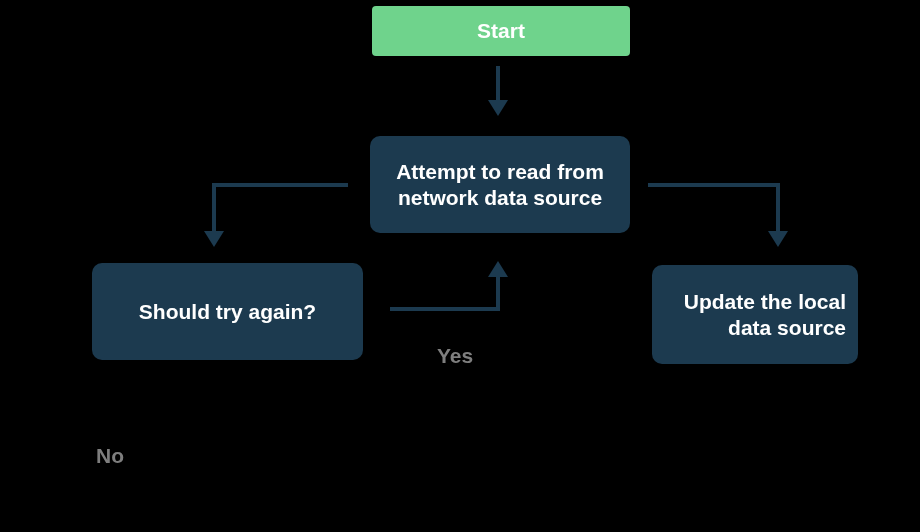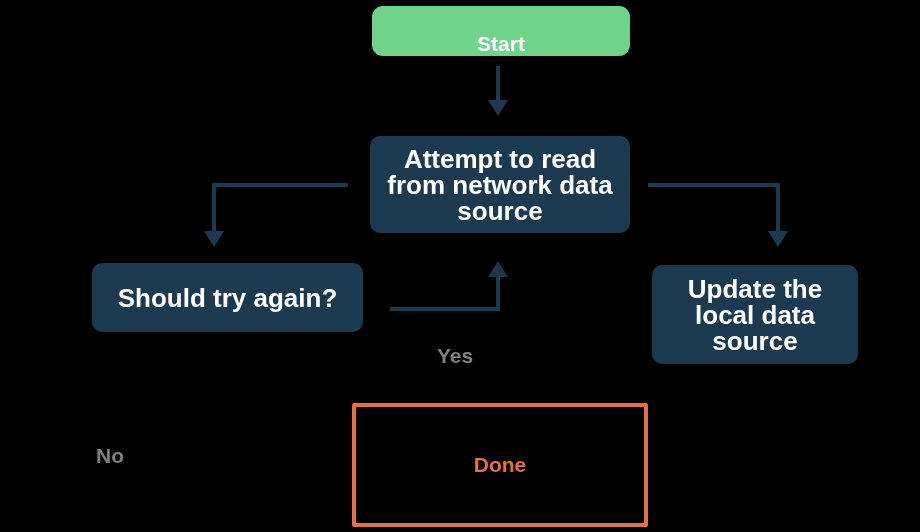--- a/index.html
+++ b/index.html
@@ -30,33 +30,32 @@
     display: flex;
     align-items: center;
     justify-content: center;
     text-align: center;
     box-sizing: border-box;
     color: var(--white);
   }
   .node-navy {
     background: var(--navy);
     border-radius: 10px;
-    font-size: 26px;
+    font-size: 21px;
     line-height: 26px;
   }
   #node-start {
     left: 372px; top: 6px; width: 258px; height: 50px;
     background: var(--green);
-    border-radius: 11px;
+    border-radius: 4px;
     font-size: 21px;
-    align-items: flex-end;
   }
   #node-attempt { left: 370px; top: 136px; width: 260px; height: 97px; padding: 0 12px; }
-  #node-should  { left: 92px;  top: 263px; width: 271px; height: 69px; padding: 0 12px; }
-  #node-update  { left: 652px; top: 265px; width: 206px; height: 99px; padding: 0 12px; }
+  #node-should  { left: 92px;  top: 263px; width: 271px; height: 97px; padding: 0 12px; }
+  #node-update  { left: 652px; top: 265px; width: 206px; height: 99px; padding: 0 12px; text-align: right; }
   #node-done {
     left: 352px; top: 403px; width: 296px; height: 124px;
     background: transparent;
     border: 4px solid var(--orange);
     border-radius: 2px;
     color: var(--orange);
     font-size: 21px;
   }
   .line { position: absolute; background: var(--line); }
   .arrow-down {
@@ -112,23 +111,20 @@
   </div>
 
   <div class="node node-navy" id="node-should">
     <span>Should try again?</span>
   </div>
 
   <div class="node node-navy" id="node-update">
     <span>Update the local data source</span>
   </div>
 
-  <div class="node" id="node-done">
-    <span>Done</span>
-  </div>
 
   <div class="line" id="e1-v"></div>
   <div class="arrow-down" id="e1-a"></div>
 
   <div class="line" id="e2-h"></div>
   <div class="line" id="e2-v"></div>
   <div class="arrow-down" id="e2-a"></div>
 
   <div class="line" id="e3-h"></div>
   <div class="line" id="e3-v"></div>

